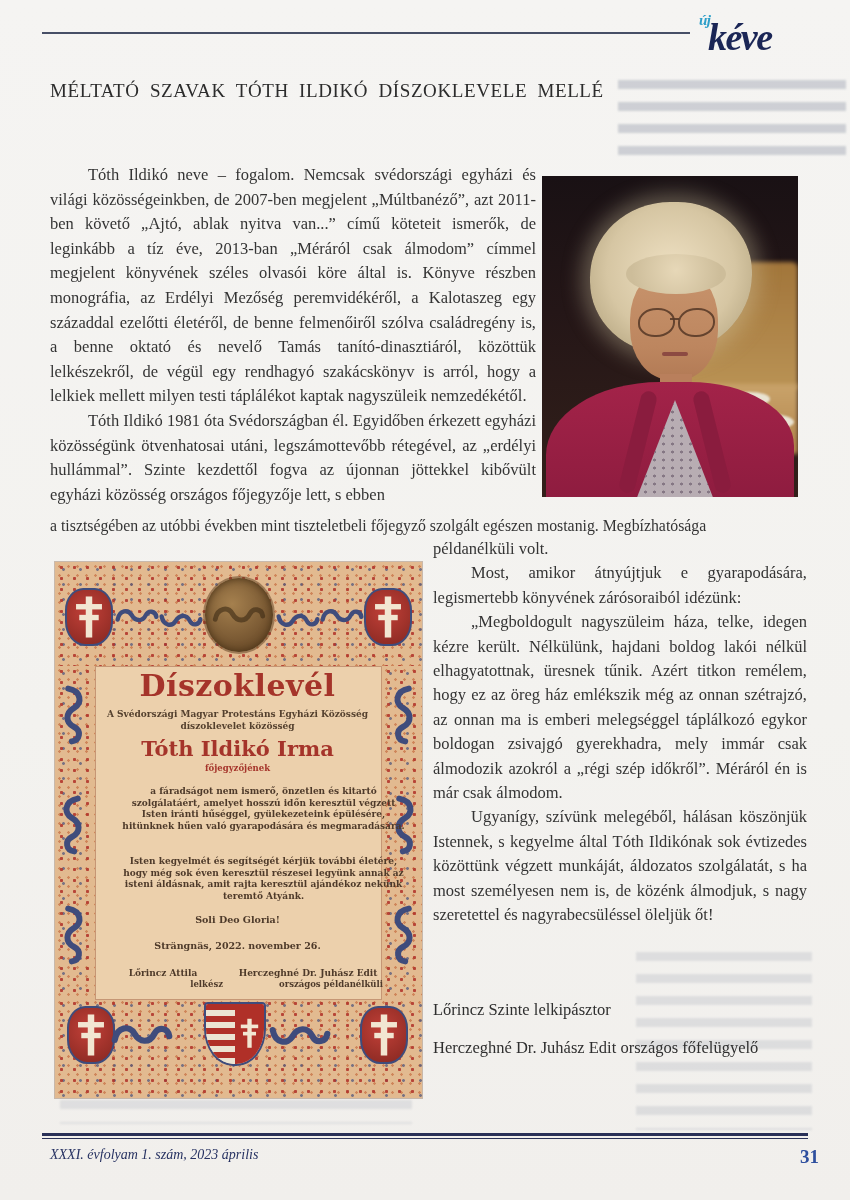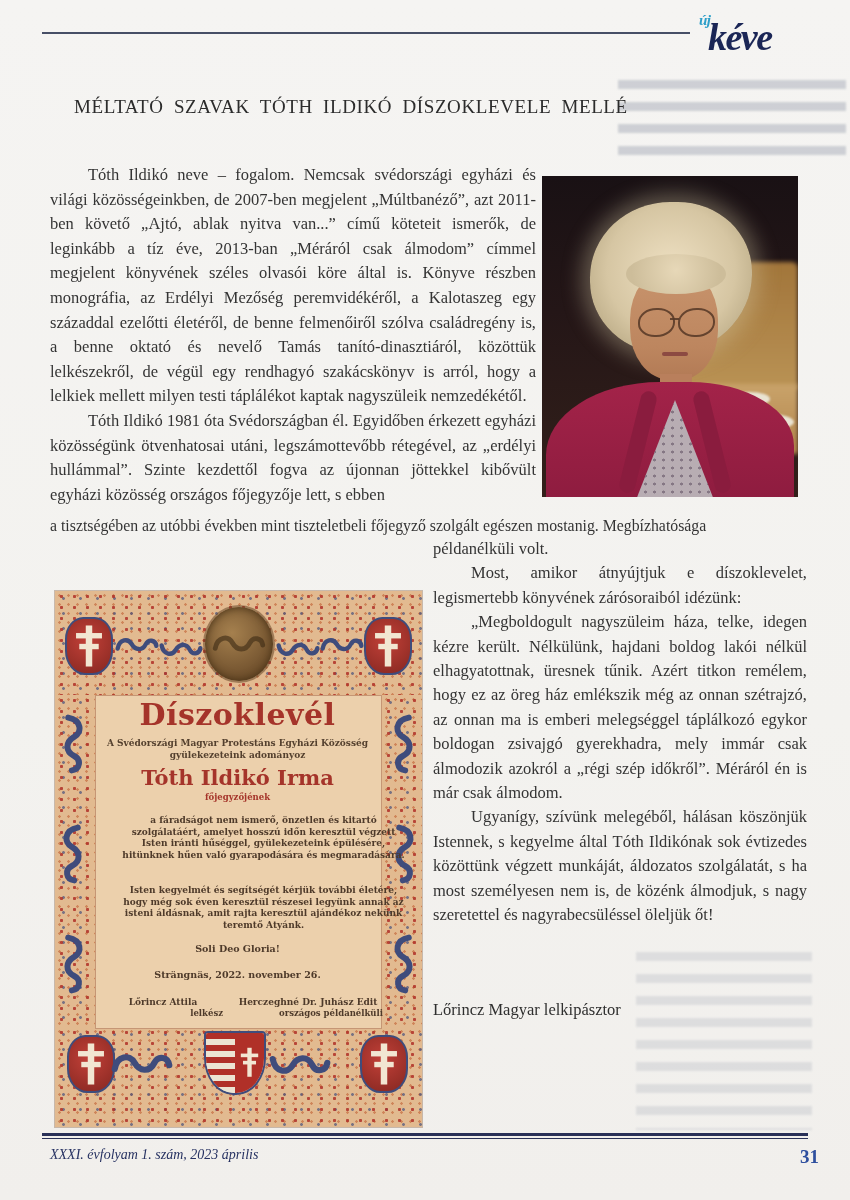--- a/index.html
+++ b/index.html
@@ -41,21 +41,21 @@
   .ph-mouth{left:120px;top:176px;width:26px;height:4px;background:#8c4a42;border-radius:3px;}
   .ph-neck{left:118px;top:198px;width:32px;height:28px;background:#b97f5c;}
   .ph-cardigan{left:4px;top:206px;width:248px;height:118px;background:linear-gradient(180deg,#a32349,#8e1c3f);
                border-radius:46% 42% 0 0 / 62% 54% 0 0;}
   .ph-blouse{left:90px;top:224px;width:86px;height:97px;background:#b8adb3;
              background-image:radial-gradient(circle, rgba(120,105,120,.8) 1.2px, rgba(0,0,0,0) 1.8px);
              background-size:9px 8px;clip-path:polygon(50% 0%, 6% 100%, 94% 100%);}
   .ph-lapel{width:16px;height:104px;background:#8a1c3e;border-radius:8px;}
 
   
-  .cert{width:367px;height:536px;background:#e3bc92;box-shadow:0 0 0 1px rgba(120,80,50,.35);margin-top:29px;}
+  .cert{width:367px;height:536px;background:#e3bc92;box-shadow:0 0 0 1px rgba(120,80,50,.35);}
   .cert .abs{position:absolute;}
   .band{background-color:#e2ba90;background-image:
         radial-gradient(circle, rgba(176,48,40,.85) 1.3px, rgba(0,0,0,0) 1.9px),
         radial-gradient(circle, rgba(63,76,124,.65) 1.1px, rgba(0,0,0,0) 1.7px),
         radial-gradient(circle, rgba(190,90,45,.55) 1px, rgba(0,0,0,0) 1.5px);
         background-size:13px 11px,17px 15px,9px 9px;}
   .cert-inner{left:40px;top:104px;width:285px;height:332px;background:#ecd0ac;
               border:1px solid rgba(150,80,50,.45);}
   .shield{background:radial-gradient(circle at 45% 40%, #c24038, #8e2b24 85%);
           border-radius:38% 38% 42% 42%;border:2px solid #3f4c7c;box-sizing:border-box;}
@@ -89,21 +89,21 @@
 <div class="page">
 
   <div class="abs mast-rule" style="left:42px;top:32px;width:648px;"></div>
   <div class="abs logo-uj" style="left:699px;top:12px;text-align:center;">új</div>
   <div class="abs logo-keve" style="left:708px;top:18px;">kéve</div>
 
   <div class="abs ghost" style="left:618px;top:80px;width:228px;height:88px;"></div>
   <div class="abs ghost" style="left:636px;top:952px;width:176px;height:178px;opacity:.55;"></div>
   <div class="abs ghost" style="left:60px;top:1100px;width:352px;height:24px;opacity:.5;"></div>
 
-  <div class="abs title" style="left:50px;top:96px;margin-left:24px;">MÉLTATÓ SZAVAK TÓTH ILDIKÓ DÍSZOKLEVELE MELLÉ</div>
+  <div class="abs title" style="left:50px;top:80px;">MÉLTATÓ SZAVAK TÓTH ILDIKÓ DÍSZOKLEVELE MELLÉ</div>
 
   <div class="abs photo" style="left:542px;top:176px;">
     <div class="ph-wood"></div>
     <div class="ph-table"></div>
     <div class="ph-paper" style="right:28px;top:216px;width:40px;height:14px;"></div>
     <div class="ph-paper" style="right:4px;top:238px;width:52px;height:16px;"></div>
     <div class="ph-hair"></div>
     <div class="ph-face"></div>
     <div class="ph-fringe"></div>
     <div class="ph-lens" style="left:96px;top:132px;"></div>
@@ -119,26 +119,27 @@
 
   <div class="abs bodycol" style="left:50px;top:163px;width:486px;">
     <p>Tóth Ildikó neve – fogalom. Nemcsak svédországi egyházi és világi közösségeinkben, de 2007-ben megjelent „Múltbanéző”, azt 2011-ben követő „Ajtó, ablak nyitva van...” című köteteit ismerők, de leginkább a tíz éve, 2013-ban „Méráról csak álmodom” címmel megjelent könyvének széles olvasói köre által is. Könyve részben monográfia, az Erdélyi Mezőség peremvidékéről, a Kalotaszeg egy századdal ezelőtti életéről, de benne felmenőiről szólva családregény is, a benne oktató és nevelő Tamás tanító-dinasztiáról, közöttük lelkészekről, de végül egy rendhagyó szakácskönyv is arról, hogy a lelkiek mellett milyen testi táplálékot kaptak nagyszüleik nemzedékétől.</p>
     <p>Tóth Ildikó 1981 óta Svédországban él. Egyidőben érkezett egyházi közösségünk ötvenhatosai utáni, legszámottevőbb rétegével, az „erdélyi hullámmal”. Szinte kezdettől fogva az újonnan jöttekkel kibővült egyházi közösség országos főjegyzője lett, s ebben</p>
   </div>
 
   <div class="abs fullline" style="left:50px;top:514px;width:758px;">a tisztségében az utóbbi években mint tiszteletbeli főjegyző szolgált egészen mostanig. Megbízhatósága</div>
 
   <div class="abs" style="left:433px;top:537px;width:374px;">
     <p class="lead" style="text-align:left;">példanélküli volt.</p>
-    <p class="lead" style="text-align:justify;text-indent:38px;hyphens:auto;">Most, amikor átnyújtjuk e díszoklevelet, legismertebb könyvének zárósoraiból idézünk:</p>
+    <p class="lead" style="text-align:justify;text-indent:38px;hyphens:auto;">Most, amikor átnyújtjuk e gyarapodására, legismertebb könyvének zárósoraiból idézünk:</p>
     <p class="lead" style="text-align:justify;text-indent:38px;hyphens:auto;">„Megboldogult nagyszüleim háza, telke, idegen kézre került. Nélkülünk, hajdani boldog lakói nélkül elhagyatottnak, üresnek tűnik. Azért titkon remélem, hogy ez az öreg ház emlékszik még az onnan szétrajzó, az onnan ma is emberi melegséggel táplálkozó egykor boldogan zsivajgó gyerekhadra, mely immár csak álmodozik azokról a „régi szép időkről”. Méráról én is már csak álmodom.</p>
     <p class="lead" style="text-align:justify;text-indent:38px;hyphens:auto;">Ugyanígy, szívünk melegéből, hálásan köszönjük Istennek, s kegyelme által Tóth Ildikónak sok évtizedes közöttünk végzett munkáját, áldozatos szolgálatát, s ha most személyesen nem is, de közénk álmodjuk, s nagy szeretettel és nagyrabecsüléssel öleljük őt!</p>
   </div>
 
-  <div class="abs sig" style="left:433px;top:1000px;">Lőrincz Magyar lelkipásztor</div>
+  <div class="abs sig" style="left:433px;top:1000px;">Lőrincz Szinte lelkipásztor</div>
+  <div class="abs sig" style="left:433px;top:1038px;">Herczeghné Dr. Juhász Edit országos főfelügyelő</div>
 
   <div class="abs cert" style="left:55px;top:562px;">
 
     <div class="abs band" style="left:0;top:0;width:367px;height:104px;"></div>
     <div class="abs band" style="left:0;top:436px;width:367px;height:100px;"></div>
     <div class="abs band" style="left:0;top:104px;width:40px;height:332px;"></div>
     <div class="abs band" style="left:327px;top:104px;width:40px;height:332px;"></div>
     <div class="abs cert-inner"></div>
 
     <div class="abs shield" style="left:10px;top:26px;width:48px;height:58px;">
@@ -221,21 +222,21 @@
       </svg>
     <svg class="abs" viewBox="0 0 100 44" style="left:319px;top:246px;width:60px;height:34px;transform:rotate(90deg);">
         <path d="M6 30 C 10 8, 30 6, 38 20 C 46 34, 62 36, 70 20 C 76 8, 92 10, 94 24" fill="none" stroke="#3f4c7c" stroke-width="10" stroke-linecap="round"></path>
       </svg>
     <svg class="abs" viewBox="0 0 100 44" style="left:319px;top:356px;width:60px;height:34px;transform:rotate(90deg);">
         <path d="M6 14 C 10 36, 30 38, 38 24 C 46 10, 62 8, 70 24 C 76 36, 92 34, 94 20" fill="none" stroke="#3f4c7c" stroke-width="10" stroke-linecap="round"></path>
       </svg>
 
     <div class="abs cert-text cert-title" style="top:106px;">Díszoklevél</div>
     <div class="abs cert-text cert-small" style="top:146px;">A Svédországi Magyar Protestáns Egyházi Közösség</div>
-    <div class="abs cert-text cert-small" style="top:158px;">gyülekezeteink adományoz</div>
+    <div class="abs cert-text cert-small" style="top:158px;">díszoklevelet közösség</div>
     <div class="abs cert-text cert-name" style="top:174px;">Tóth Ildikó Irma</div>
     <div class="abs cert-text cert-sub" style="top:201px;">főjegyzőjének</div>
     <div class="abs cert-text cert-body" style="top:294px;">Isten kegyelmét és segítségét kérjük további életére, hogy még sok éven keresztül részesei legyünk annak az isteni áldásnak, amit rajta keresztül ajándékoz nekünk teremtő Atyánk.</div>
     <div class="abs cert-text cert-body" style="top:224px;">a fáradságot nem ismerő, önzetlen és kitartó szolgálatáért, amelyet hosszú időn keresztül végzett Isten iránti hűséggel, gyülekezeteink épülésére, hitünknek hűen való gyarapodására és megmaradására.</div>
     <div class="abs cert-text cert-motto" style="top:352px;">Soli Deo Gloria!</div>
     <div class="abs cert-text cert-date" style="top:378px;">Strängnäs, 2022. november 26.</div>
     <div class="abs cert-text" style="top:406px;left:48px;width:120px;">
       <div class="cert-sig-name">Lőrincz Attila</div>
       <div class="cert-sig-role">lelkész</div>
     </div>

